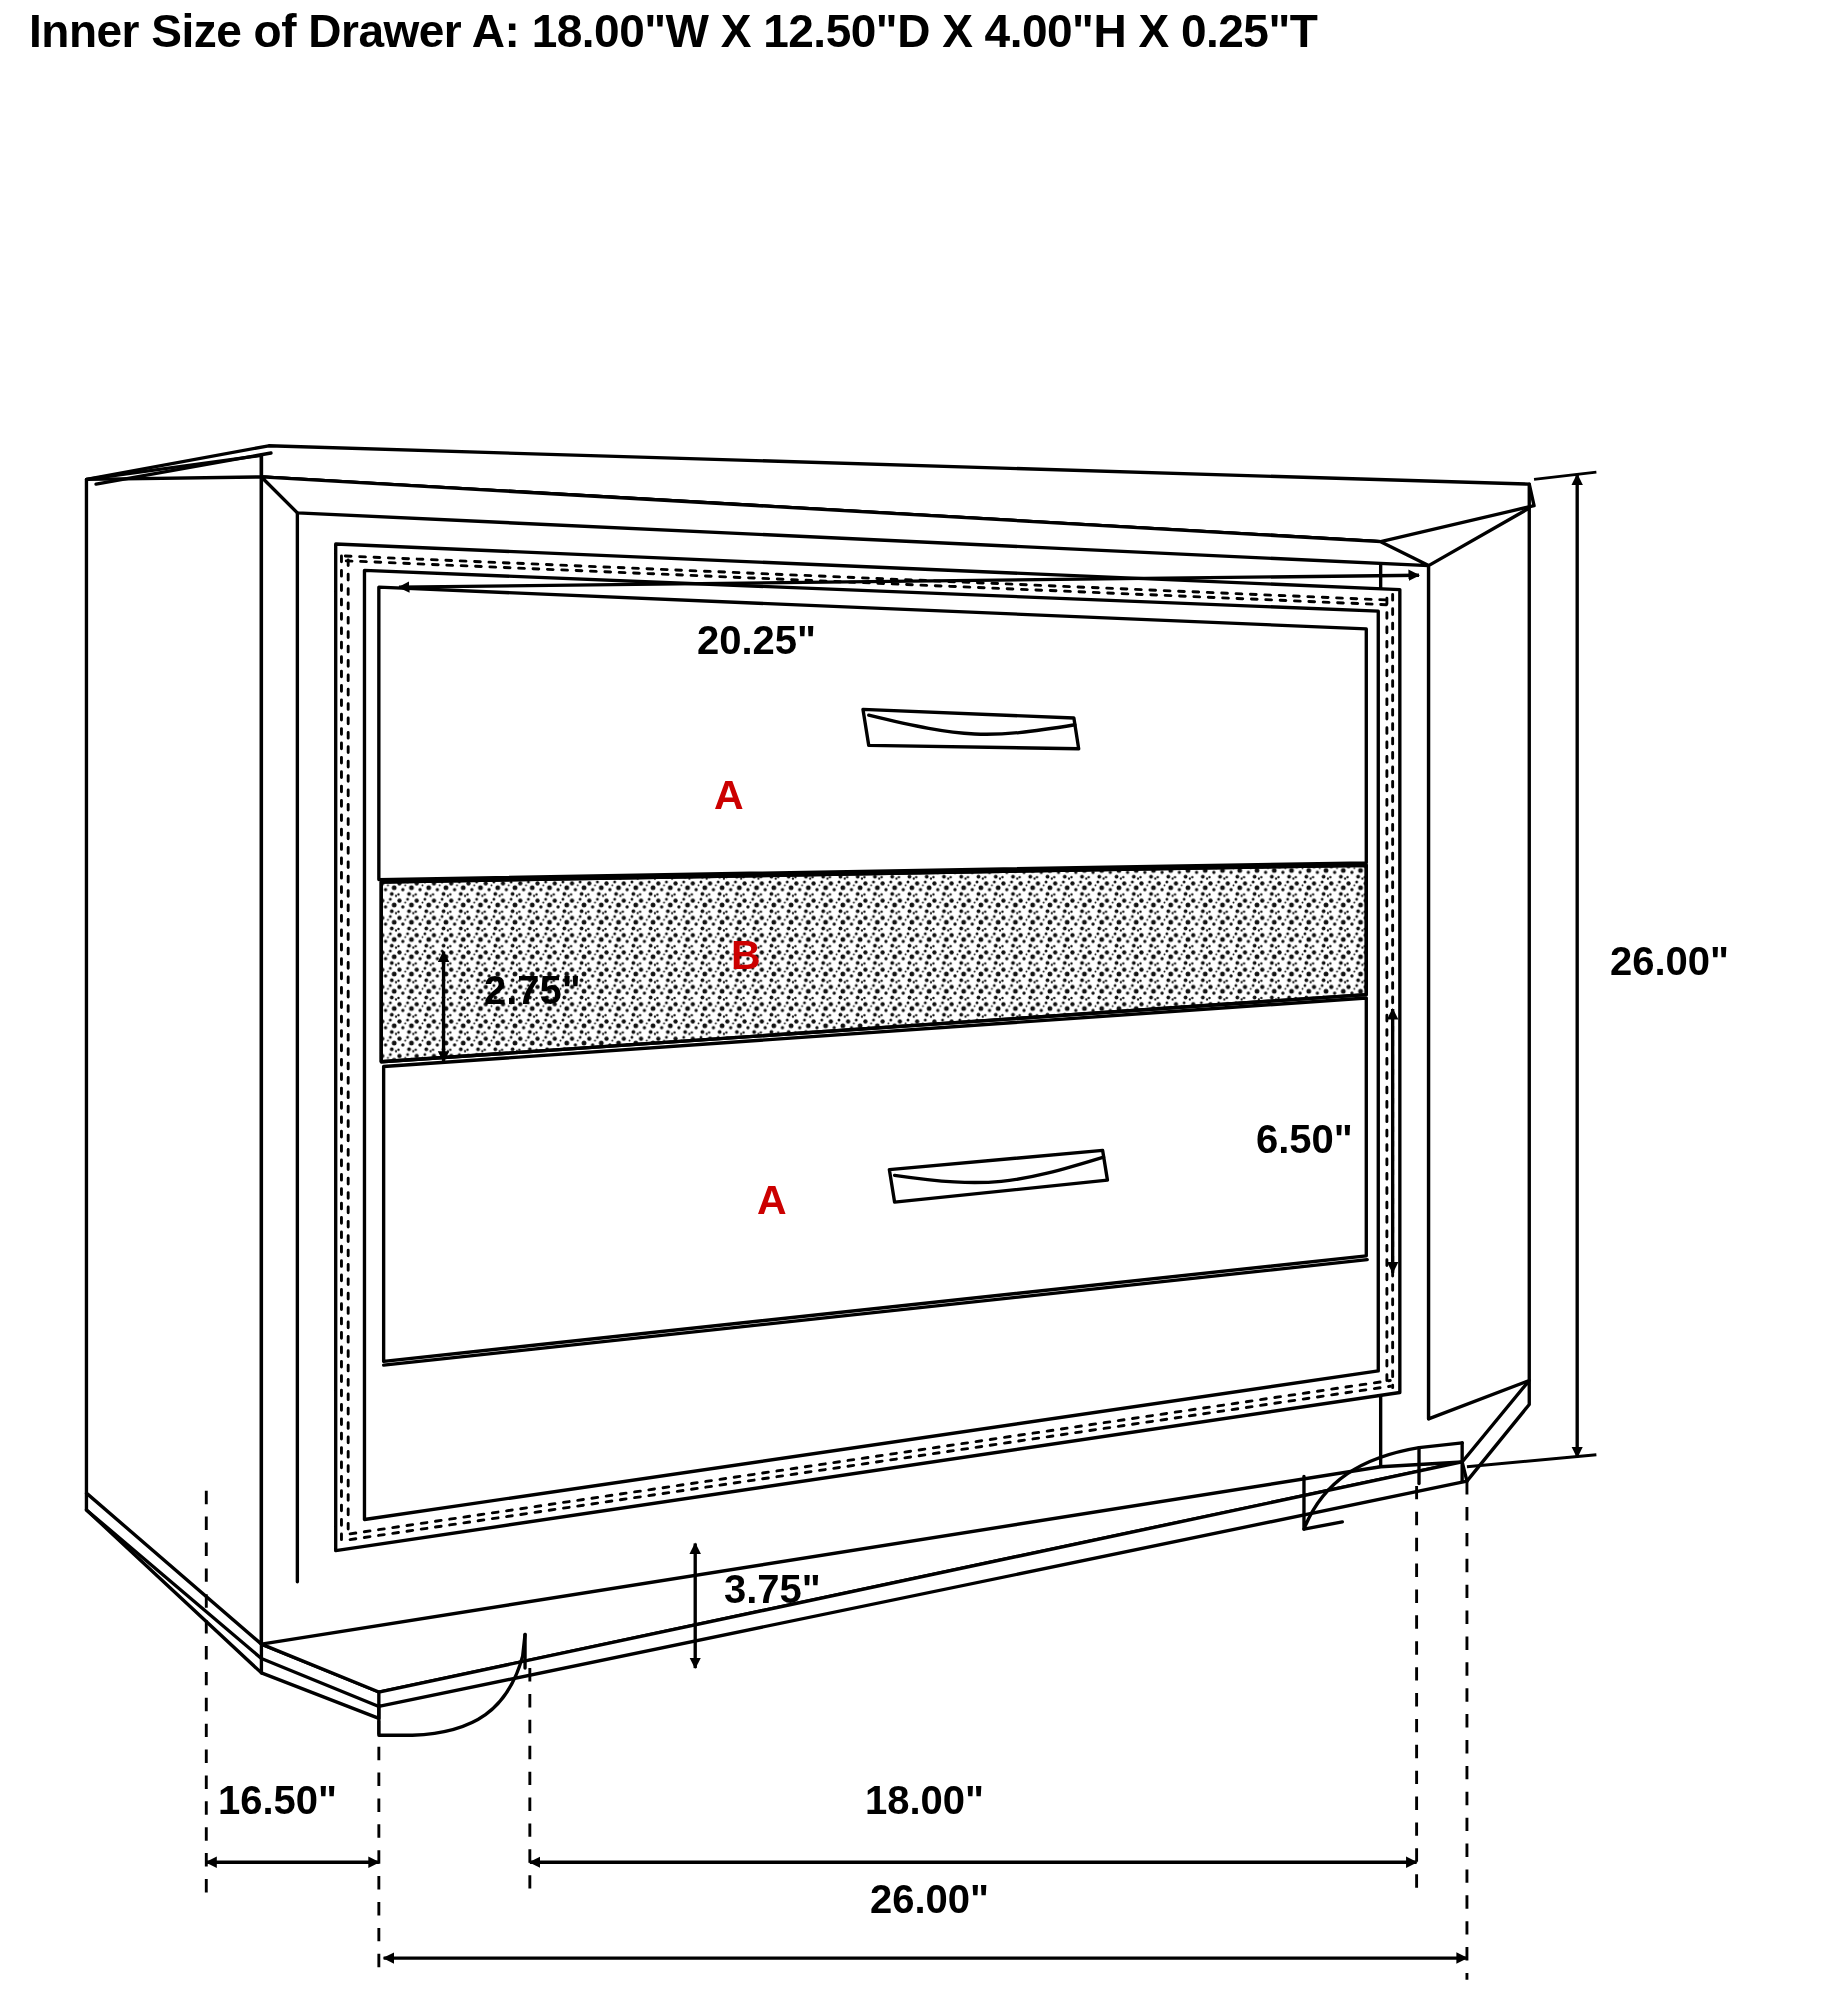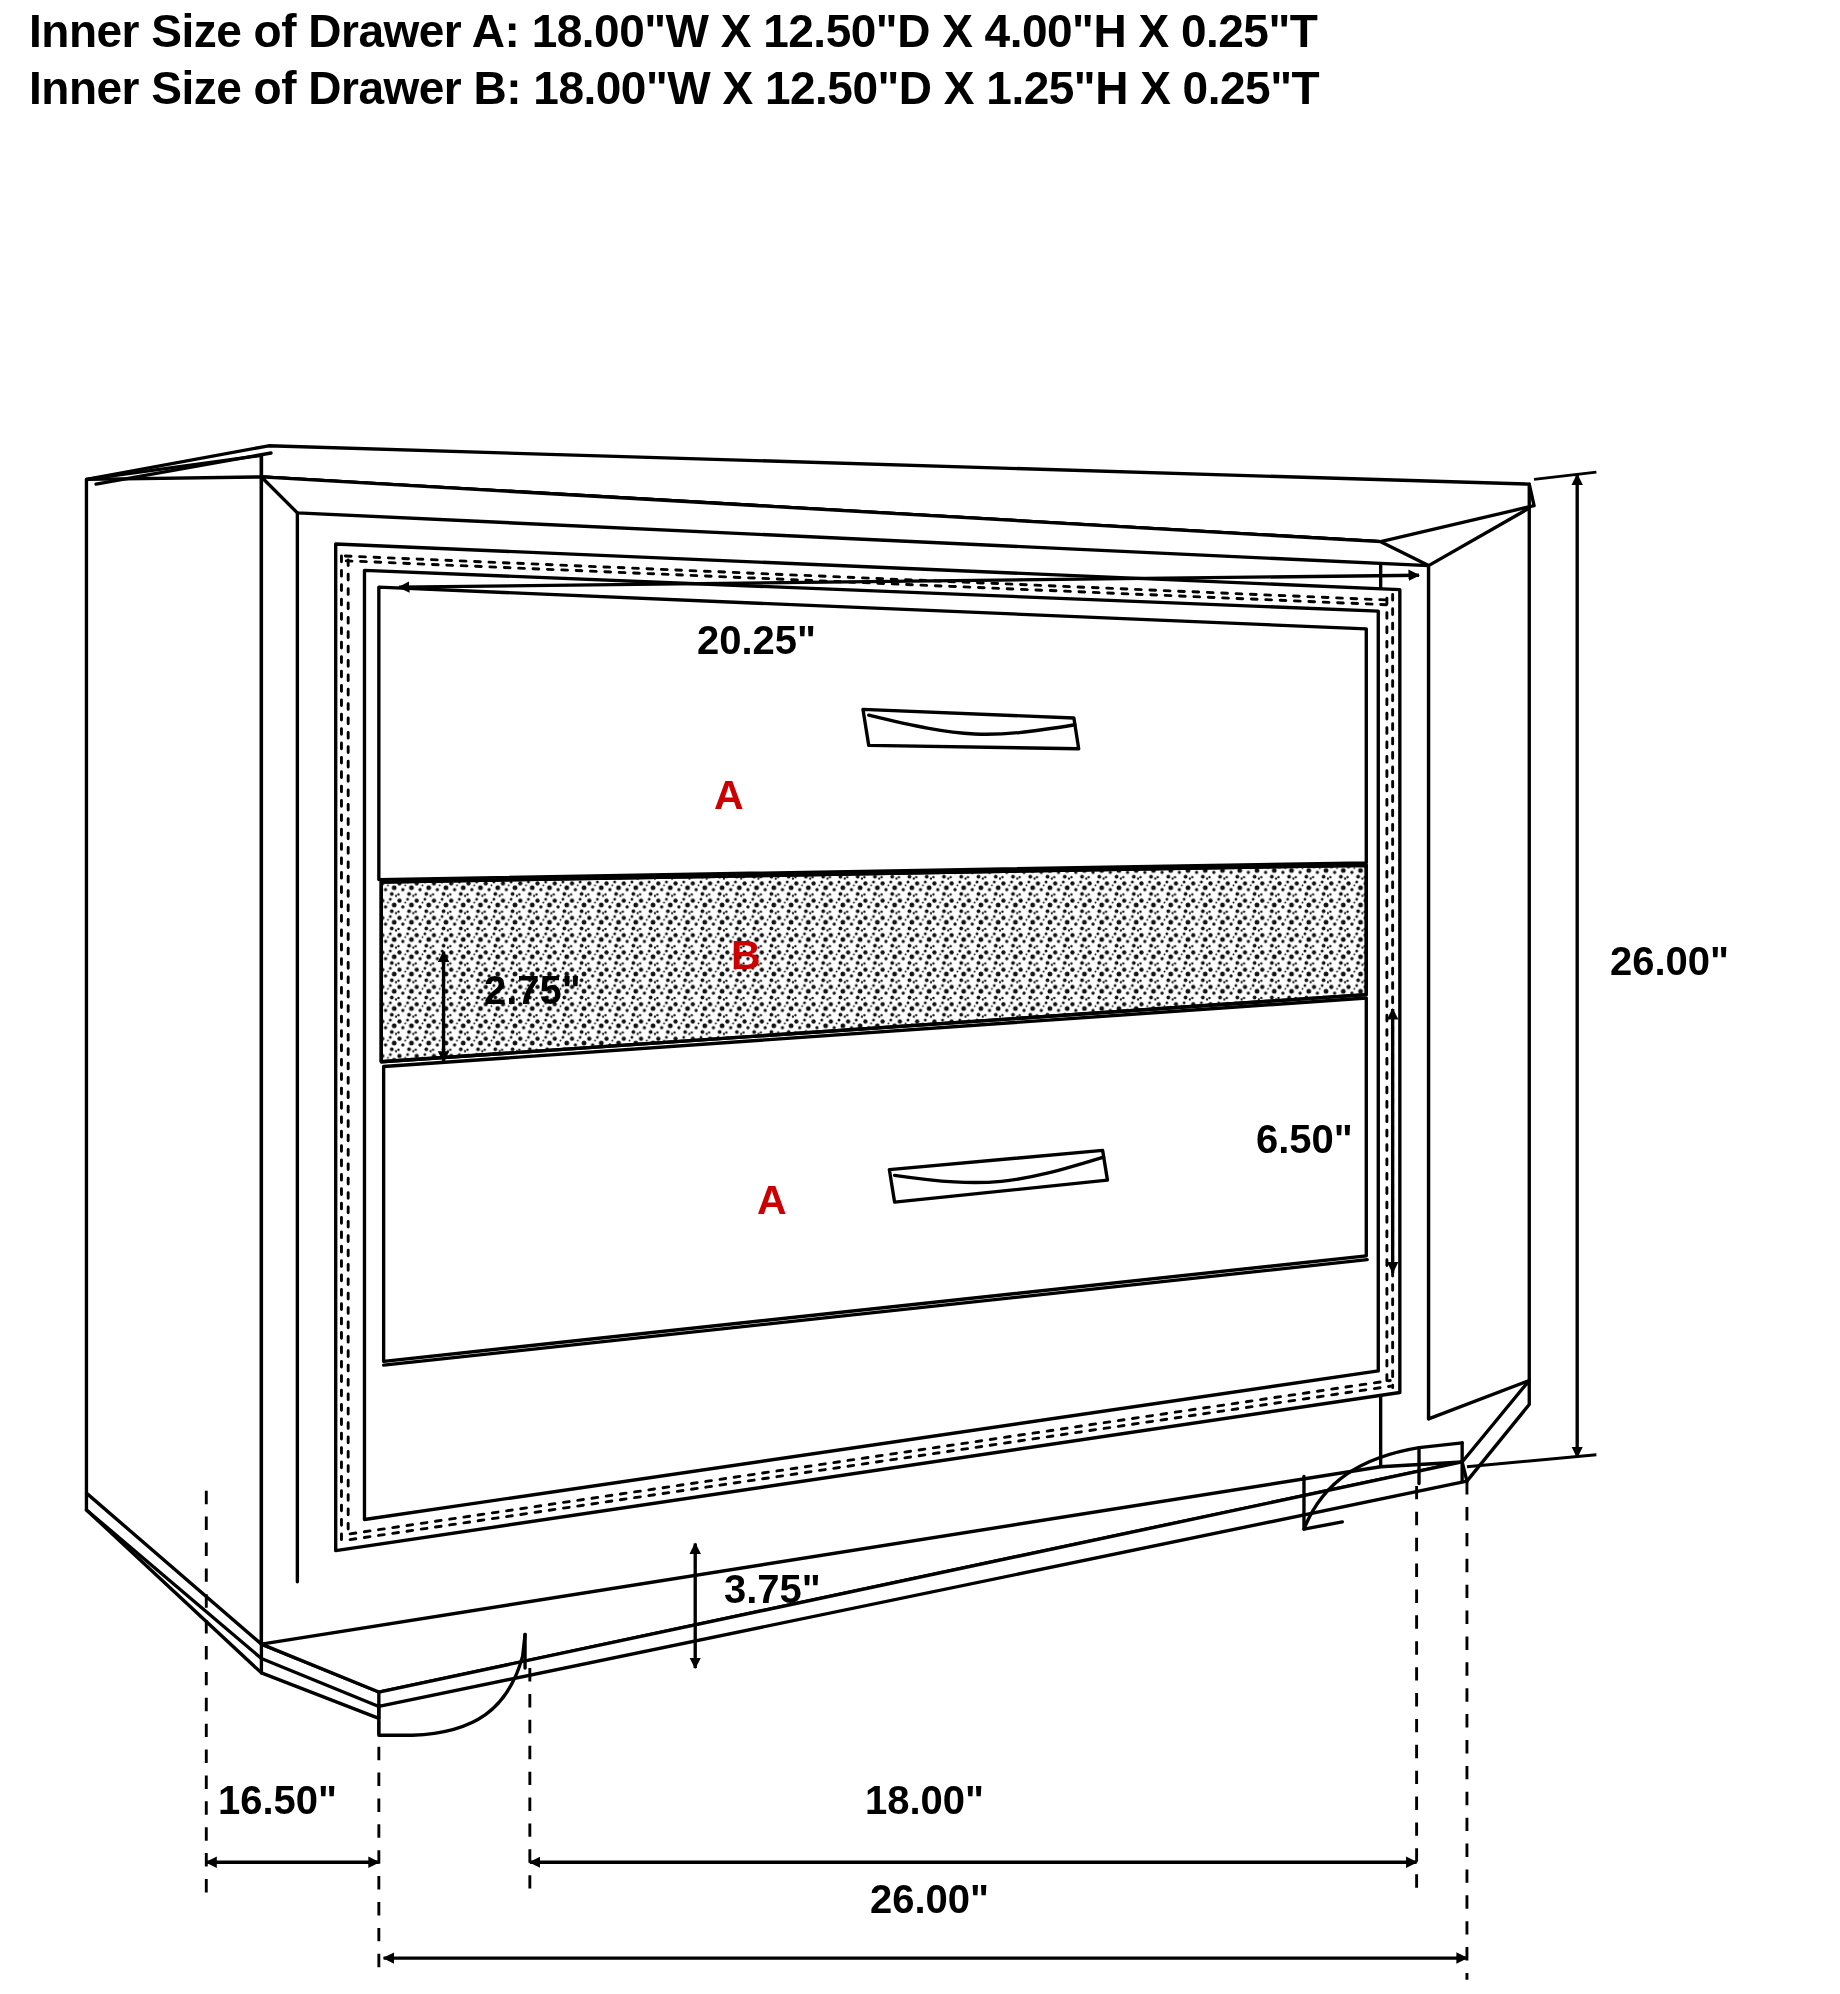--- a/index.html
+++ b/index.html
@@ -52,21 +52,20 @@
     color: #cc0000;
     white-space: nowrap;
   }
 </style>
 </head>
 <body>
 
 <div id="page">
 
   <div class="header-text" id="hdr-a">Inner Size of Drawer A: 18.00"W X 12.50"D X 4.00"H X 0.25"T</div>
-  <div class="header-text" id="hdr-b">Inner Size of Drawer B: 18.00"W X 12.50"D X 1.25"H X 0.25"T</div>
 
   <svg id="diagram" viewBox="0 0 3840 4162">
     <defs>
       <marker id="arrowEnd" markerWidth="26" markerHeight="26" refX="22" refY="13" orient="auto" markerUnits="userSpaceOnUse">
         <path d="M0,1 L24,13 L0,25 z" fill="#000"></path>
       </marker>
       <marker id="arrowStart" markerWidth="26" markerHeight="26" refX="4" refY="13" orient="auto" markerUnits="userSpaceOnUse">
         <path d="M26,1 L2,13 L26,25 z" fill="#000"></path>
       </marker>
       <pattern id="glitter" width="36" height="36" patternUnits="userSpaceOnUse">

